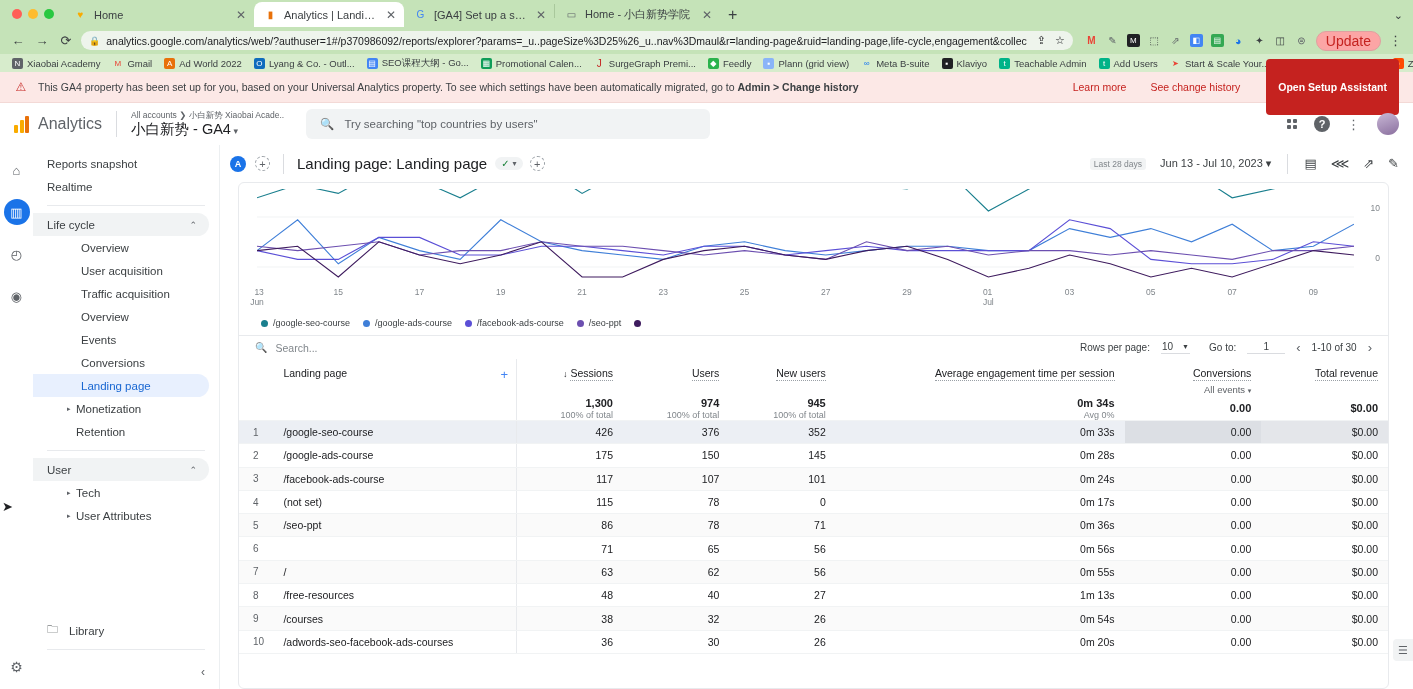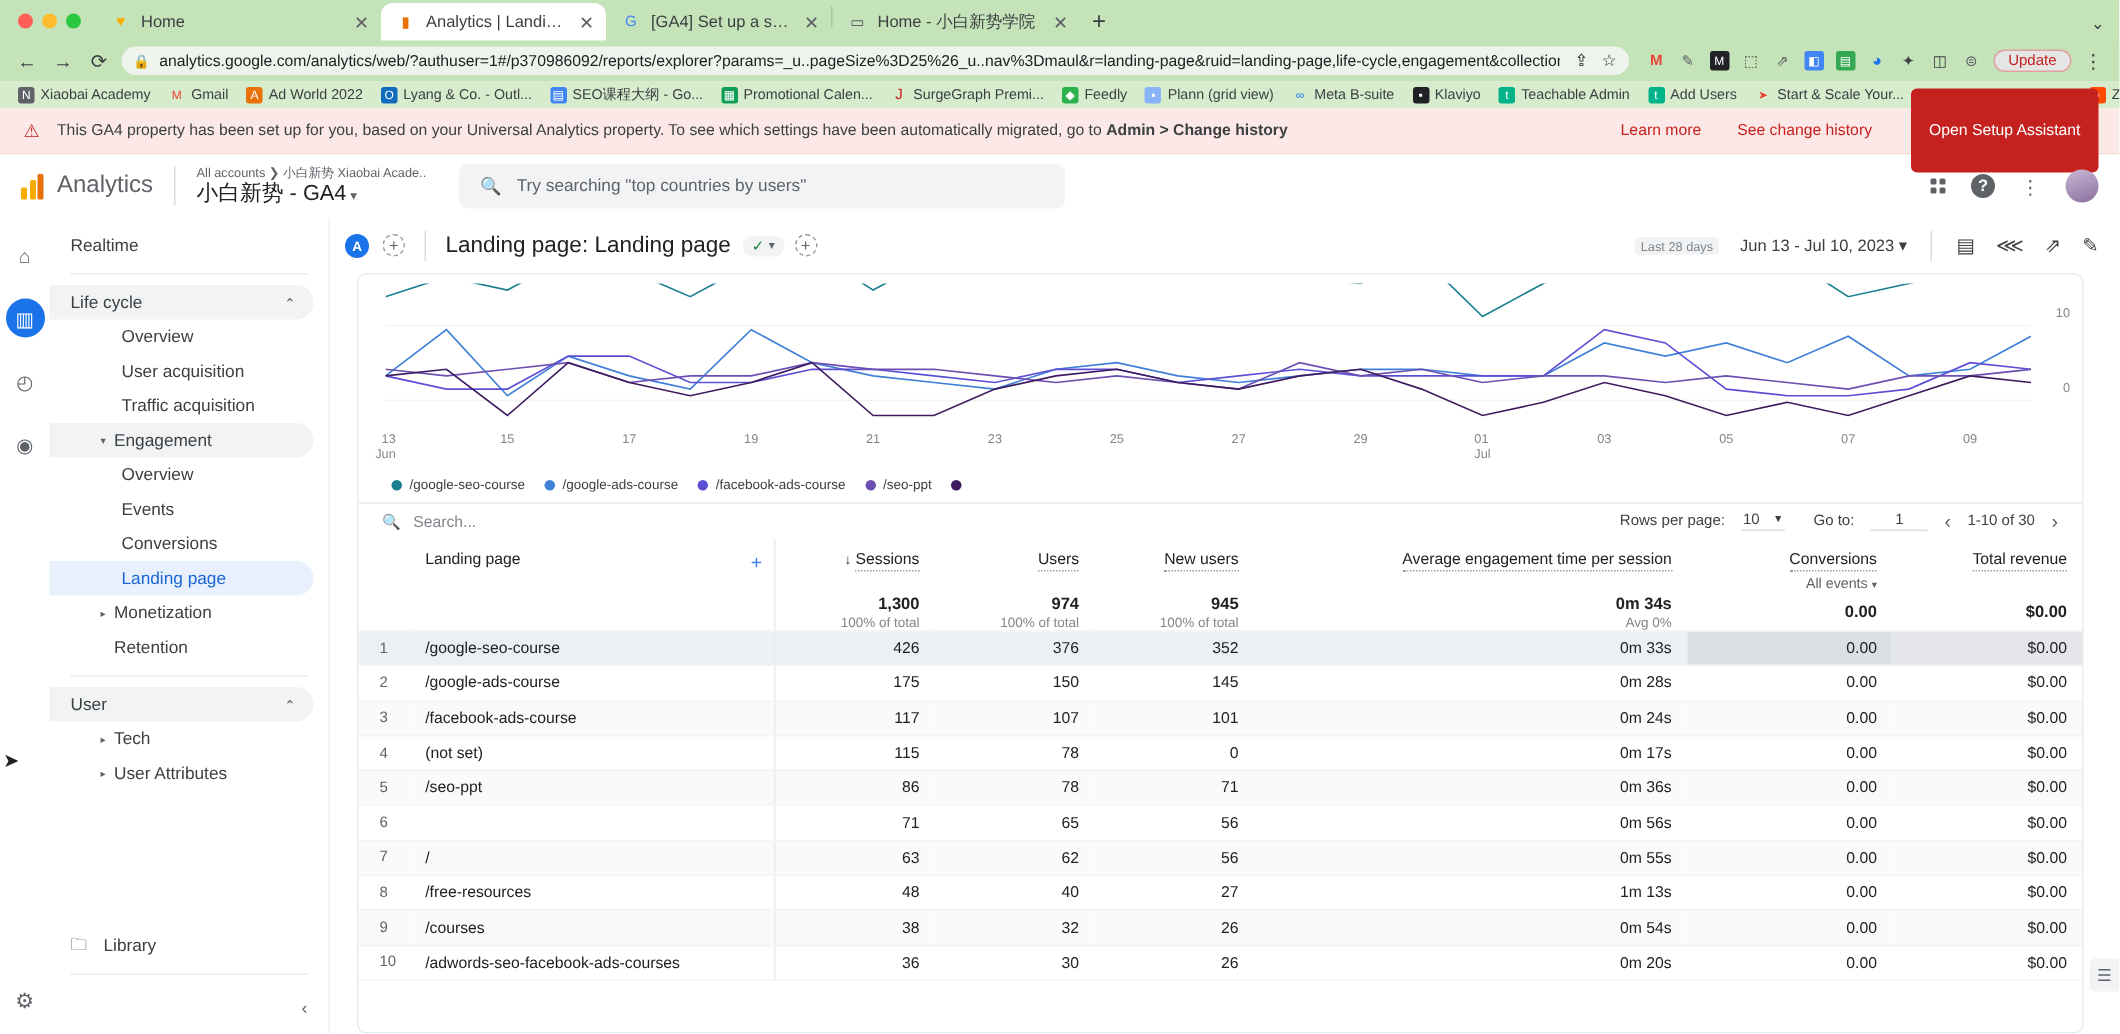--- a/index.html
+++ b/index.html
@@ -38,40 +38,40 @@
     flex: 1; height: 19px; background: #eef4ec; border-radius: 10px;
     display: flex; align-items: center; gap: 6px; padding: 0 8px;
     font-size: 10.5px; color: #202124; overflow: hidden;
   }
   .omnibox .url { white-space: nowrap; overflow: hidden; text-overflow: clip; flex: 1; }
   .omni-icons { display: flex; align-items: center; gap: 9px; margin-left: 4px; }
   .ext-icons { display: flex; align-items: center; gap: 8px; padding-left: 6px; }
   .ext { width: 13px; height: 13px; display: flex; align-items: center; justify-content: center; font-size: 10px; border-radius: 2px; }
   .update-pill {
     border: 1px solid #e0a0a0; color: #c5221f; border-radius: 10px;
-    font-size: 10px; padding: 1px 9px; background: #e5e5e5; margin-left: 2px;
+    font-size: 14px; padding: 1px 9px; background: #fca5a5; margin-left: 2px;
   }
   .kebab { font-size: 13px; color: #3c4043; padding: 0 2px; }
 
   .bookmarks { height: 18px; background: #d7eccc; display: flex; align-items: center; gap: 0; padding: 0 6px; overflow: hidden; }
   .bm { display: flex; align-items: center; gap: 4px; font-size: 9.5px; color: #3c4043; padding: 0 6px; white-space: nowrap; }
   .bm .bmi { width: 11px; height: 11px; flex: 0 0 11px; display: flex; align-items: center; justify-content: center; font-size: 8px; border-radius: 2px; color: #fff; }
 
   
   .banner {
     height: 31px; background: #fce8e6; display: flex; align-items: center;
     padding: 0 14px; gap: 10px; font-size: 10.5px; color: #3c4043;
     border-bottom: 1px solid #f3d9d6;
   }
   .banner .warn { color: #c5221f; font-size: 12px; width: 14px; text-align: center; }
   .banner .btext { flex: 1; }
   .banner .btext b { font-weight: 700; }
   .banner-link { color: #c5221f; font-size: 10.5px; margin-left: 14px; white-space: nowrap; }
   .banner-btn {
-    background: #c5221f; color: #fff; font-size: 10.5px; font-weight: 400;
+    background: #c5221f; color: #fff; font-size: 10.5px; font-weight: 700;
     border-radius: 4px; padding: 22px 12px; margin-left: 16px; white-space: nowrap;
   }
 
   
   .ga-header { height: 42px; display: flex; align-items: center; padding: 0 14px; background: #fff; gap: 0; }
   .ga-logo { display: flex; align-items: center; gap: 9px; }
   .ga-logo .bars { display: flex; align-items: flex-end; gap: 1.5px; height: 17px; }
   .ga-logo .bars i { width: 4px; border-radius: 1px; display: block; }
   .ga-logo .bars i:nth-child(1) { height: 8px; background: #f9ab00; }
   .ga-logo .bars i:nth-child(2) { height: 13px; background: #f9ab00; }
@@ -355,39 +355,38 @@
   <div class="rail">
     <span class="rail-item">⌂</span>
     <span class="rail-item active">▥</span>
     <span class="rail-item">◴</span>
     <span class="rail-item">◉</span>
     <span class="rail-gear">⚙</span>
   </div>
 
   <div class="sidenav">
     <div class="nav-item level1">
+        <span>Reports snapshot</span>
+      </div>
+    <div class="nav-item level1">
         <span>Realtime</span>
       </div>
     <div class="nav-sep"></div>
     <div class="nav-item level1 group">
       <span>Life cycle</span>
       <span class="caret-up">⌃</span>
     </div>
     <div class="nav-item level3">
         <span>Overview</span>
       </div>
     <div class="nav-item level3">
         <span>User acquisition</span>
       </div>
     <div class="nav-item level3">
         <span>Traffic acquisition</span>
-      </div>
-    <div class="nav-item level2 subgroup">
-        <span class="caret">▾</span>
-        <span>Engagement</span>
       </div>
     <div class="nav-item level3">
         <span>Overview</span>
       </div>
     <div class="nav-item level3">
         <span>Events</span>
       </div>
     <div class="nav-item level3">
         <span>Conversions</span>
       </div>

